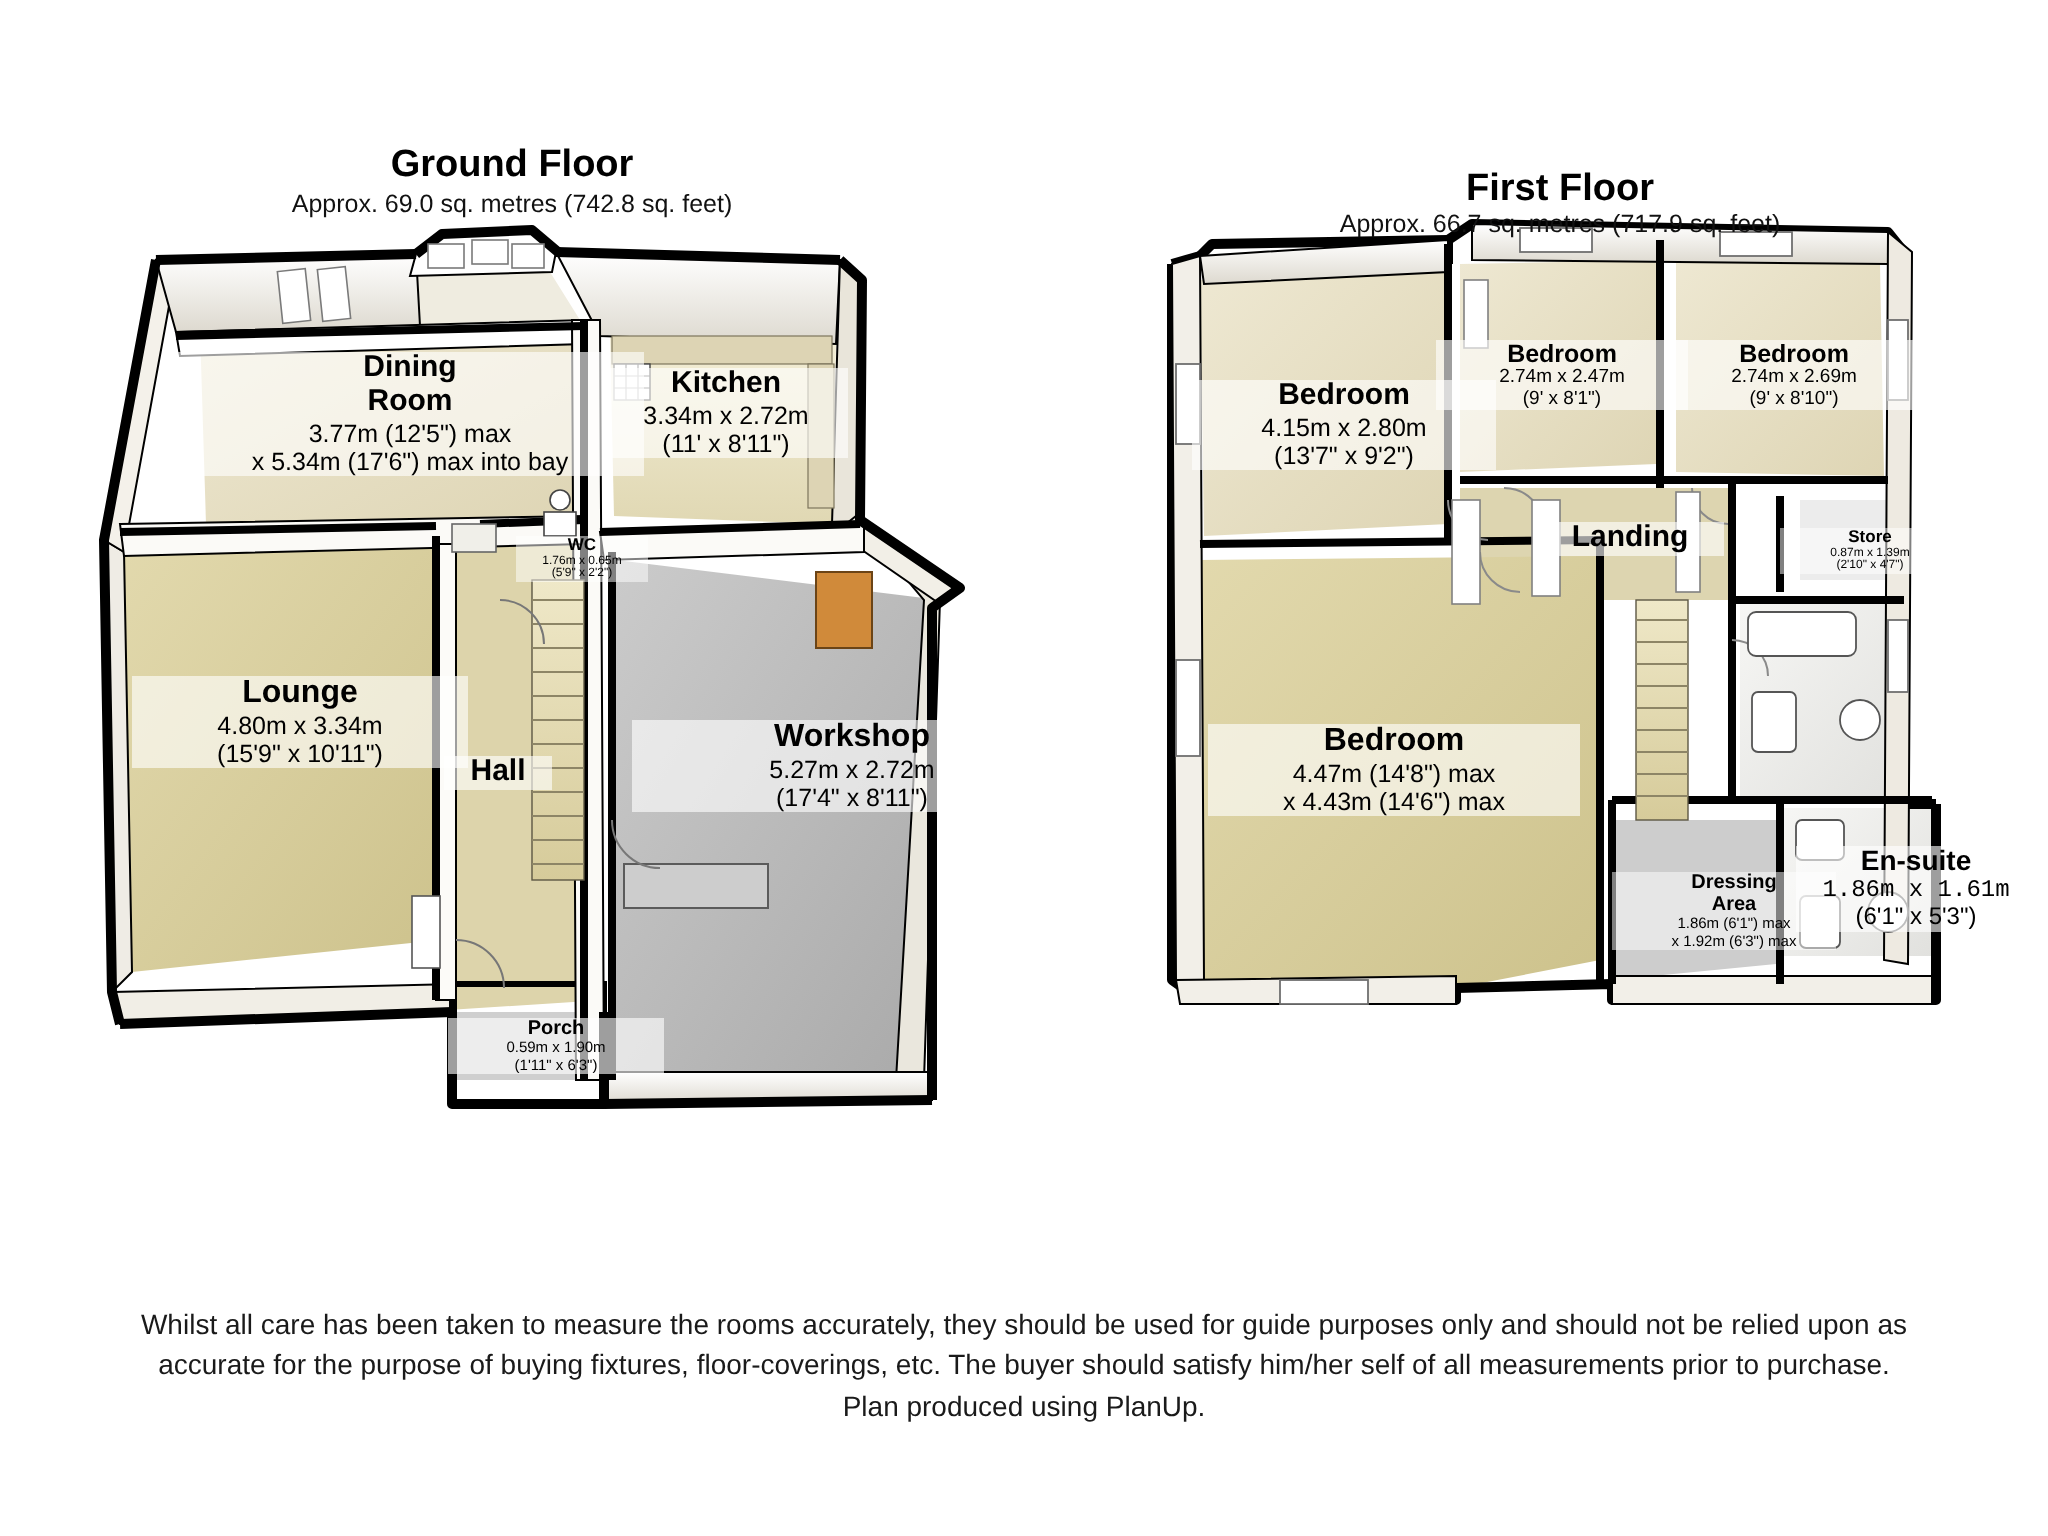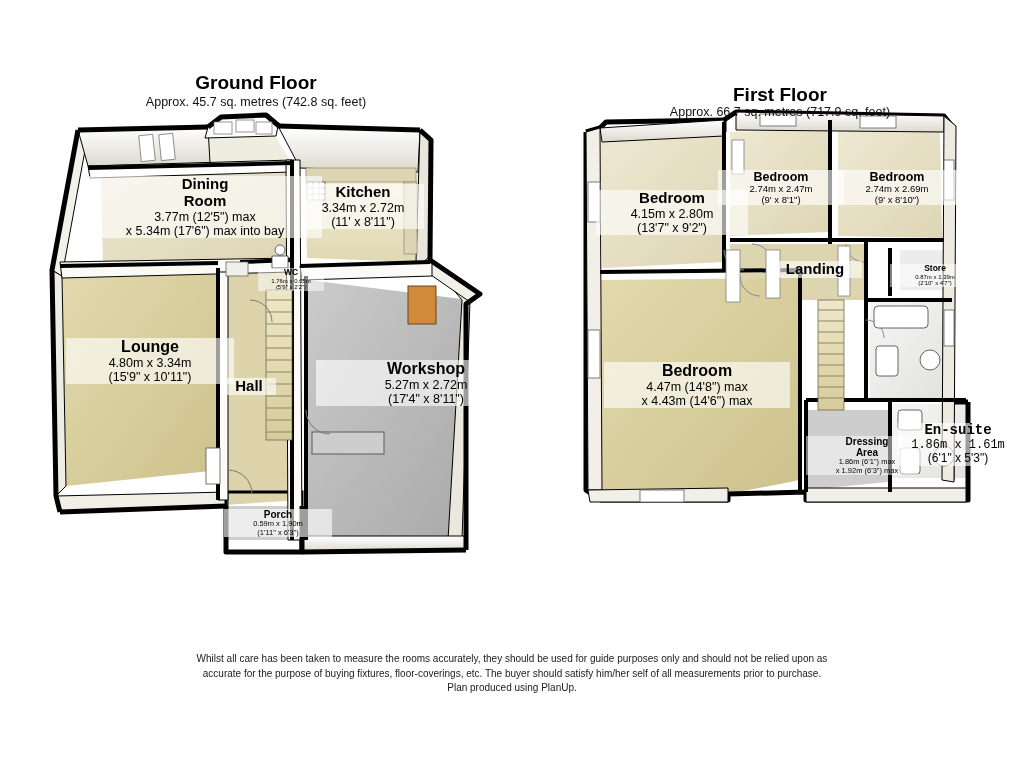--- a/index.html
+++ b/index.html
@@ -59,21 +59,21 @@
   .room.mid .nm { font-size: 12.5px; }
   .room.mid .dim { font-size: 9.5px; }
   .room.plain .nm { font-size: 15px; }
 
   
   #footer {
     position: absolute;
     left: 0; right: 0;
     top: 652px;
     text-align: center;
-    font-size: 10px;
+    font-size: 14px;
     color: #1a1a1a;
     line-height: 1.45;
   }
 
   
   .plan { position: absolute; top: 0; left: 0; }
   svg { display: block; }
 </style>
 </head>
 <body>
@@ -348,21 +348,21 @@
           <rect x="944" y="310" width="10" height="36"></rect>
           <rect x="760" y="114" width="36" height="12"></rect>
           <rect x="860" y="116" width="36" height="12"></rect>
           <rect x="640" y="490" width="44" height="12"></rect>
         </g>
       </g>
     </g>
   </svg>
 
   <div class="floor-title" style="left:128px; top:72px; width:256px;">Ground Floor</div>
-  <div class="floor-sub" style="left:118px; top:95px; width:276px;">Approx. 45.7 sq. metres (742.8 sq. feet)</div>
+  <div class="floor-sub" style="left:118px; top:95px; width:276px;">Approx. 69.0 sq. metres (742.8 sq. feet)</div>
 
   <div class="floor-title" style="left:652px; top:84px; width:256px;">First Floor</div>
   <div class="floor-sub" style="left:642px; top:105px; width:276px;">Approx. 66.7 sq. metres (717.9 sq. feet)</div>
 
   <div class="room" style="left:88px; top:176px; width:230px;">
     <span class="nm">Dining</span>
     <span class="nm">Room</span>
     <span class="dim">3.77m (12'5") max</span>
     <span class="dim">x 5.34m (17'6") max into bay</span>
   </div>
@@ -437,21 +437,21 @@
   </div>
 
   <div class="room small" style="left:806px; top:436px; width:98px; background:rgba(255,255,255,0.5);padding-left:12px;">
     <span class="nm">Dressing</span>
     <span class="nm">Area</span>
     <span class="dim">1.86m (6'1") max</span>
     <span class="dim">x 1.92m (6'3") max</span>
   </div>
 
   <div class="room mid" style="left:898px; top:423px; width:116px;">
-    <span class="nm" style="font-size:14px;font-family:Liberation Mono, monospace;">En-suite</span>
+    <span class="nm" style="font-size:14px;">En-suite</span>
     <span class="dim" style="font-size:12px;font-family:Liberation Mono, monospace;">1.86m x 1.61m</span>
     <span class="dim" style="font-size:12px;">(6'1" x 5'3")</span>
   </div>
 
   <div id="footer">
     <div>Whilst all care has been taken to measure the rooms accurately, they should be used for guide purposes only and should not be relied upon as</div>
     <div>accurate for the purpose of buying fixtures, floor-coverings, etc. The buyer should satisfy him/her self of all measurements prior to purchase.</div>
     <div>Plan produced using PlanUp.</div>
   </div>
 

